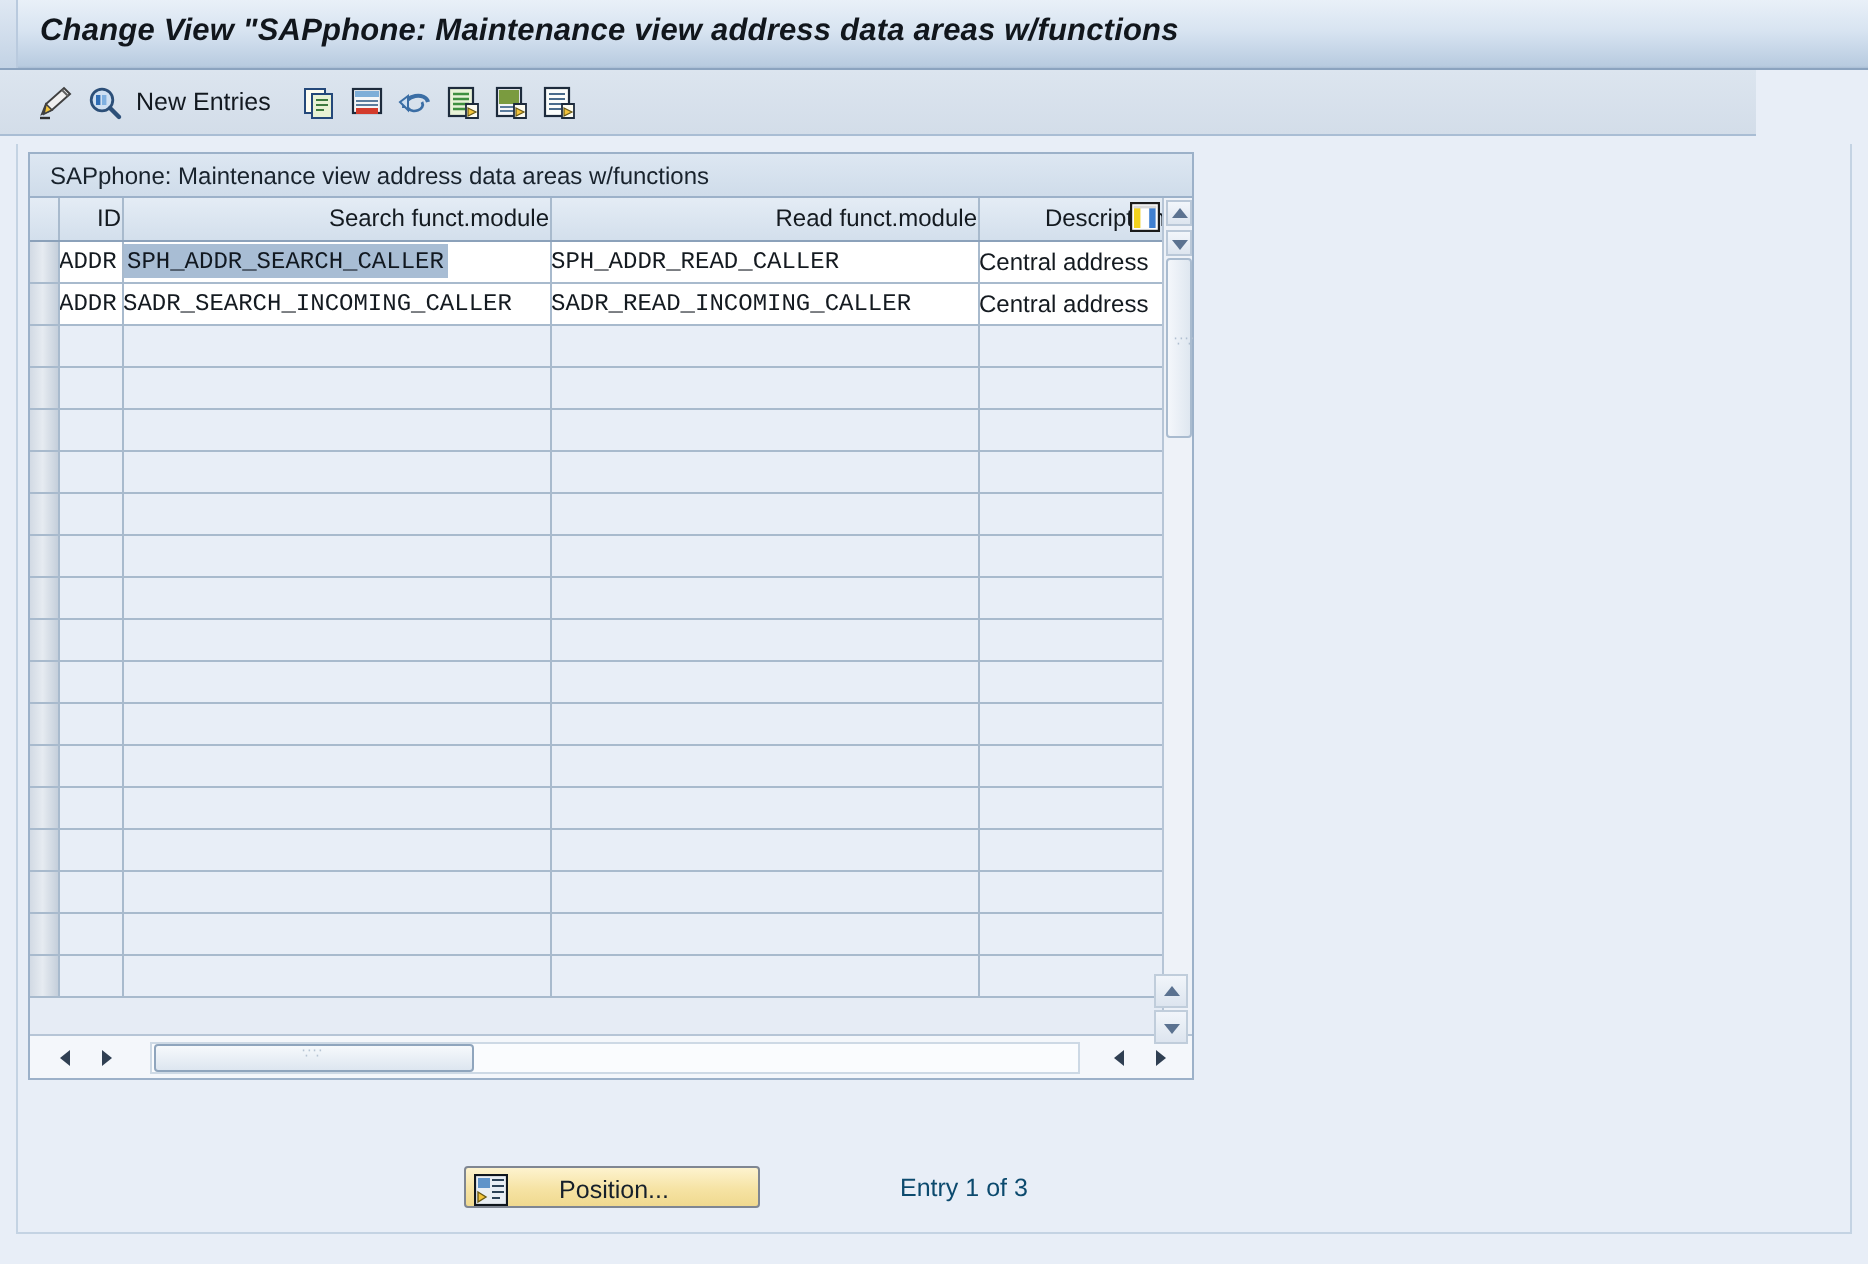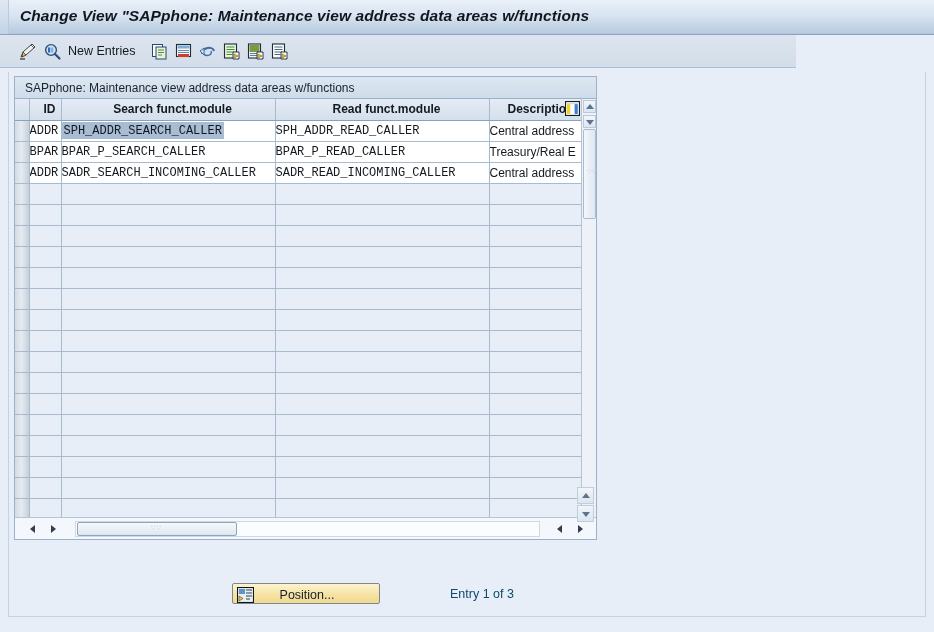--- a/index.html
+++ b/index.html
@@ -23,21 +23,21 @@
     border-right: 1px solid #b9cade;
   }
   #title-text {
     position: absolute; left: 20px; top: 7px;
     font-size: 15.5px; font-weight: bold; font-style: italic;
     color: #11161c; white-space: nowrap; letter-spacing: .1px;
   }
 
   
   #toolbar {
-    position: absolute; left: 0; top: 35px; width: 796px; height: 33px;
+    position: absolute; left: 0; top: 35px; width: 878px; height: 33px;
     background: linear-gradient(to bottom, #dce5ef 0%, #d3dde9 100%);
     border-bottom: 1px solid #a9bdd4;
   }
   .tb-ico {
     position: absolute; top: 7px; width: 20px; height: 19px;
     cursor: pointer;
   }
   .tb-ico svg { display: block; }
   #tb-new-entries {
     position: absolute; left: 68px; top: 9px;
@@ -81,21 +81,21 @@
   table.grid { border-collapse: collapse; table-layout: fixed; width: 568px; }
   table.grid th, table.grid td {
     height: 21px; padding: 0;
     font-size: 12px; color: #141a20;
     border-right: 1px solid #a8bacd;
     border-bottom: 1px solid #a8bacd;
     overflow: hidden; white-space: nowrap;
   }
   table.grid th {
     background: linear-gradient(to bottom, #e4ecf5, #d3dfec);
-    text-align: center; font-weight: bold;
+    text-align: right; font-weight: normal;
     border-bottom: 1px solid #8ba1ba;
     padding-left: 9px;
   }
   th.c-sel, td.c-sel { width: 14px; padding: 0; }
   th.c-id,  td.c-id  { width: 32px; }
   th.c-s,   td.c-s   { width: 214px; }
   th.c-r,   td.c-r   { width: 214px; }
   th.c-d,   td.c-d   { width: 94px; }
 
   th.c-sel {
@@ -312,27 +312,20 @@
       <tbody id="grid-body">
           <tr class="data-row">
             <td class="c-sel"></td>
             <td class="c-id">ADDR</td>
             <td class="c-s mono"><span class="selcell">SPH_ADDR_SEARCH_CALLER</span></td>
             <td class="c-r mono">SPH_ADDR_READ_CALLER</td>
             <td class="c-d">Central address</td>
           </tr>
           <tr class="data-row">
             <td class="c-sel"></td>
-            <td class="c-id">BPAR</td>
-            <td class="c-s mono">BPAR_P_SEARCH_CALLER</td>
-            <td class="c-r mono">BPAR_P_READ_CALLER</td>
-            <td class="c-d">Treasury/Real E</td>
-          </tr>
-          <tr class="data-row">
-            <td class="c-sel"></td>
             <td class="c-id">ADDR</td>
             <td class="c-s mono">SADR_SEARCH_INCOMING_CALLER</td>
             <td class="c-r mono">SADR_READ_INCOMING_CALLER</td>
             <td class="c-d">Central address</td>
           </tr>
           <tr class="empty-row">
             <td class="c-sel"></td>
             <td class="c-id"></td>
             <td class="c-s"></td>
             <td class="c-r"></td>

